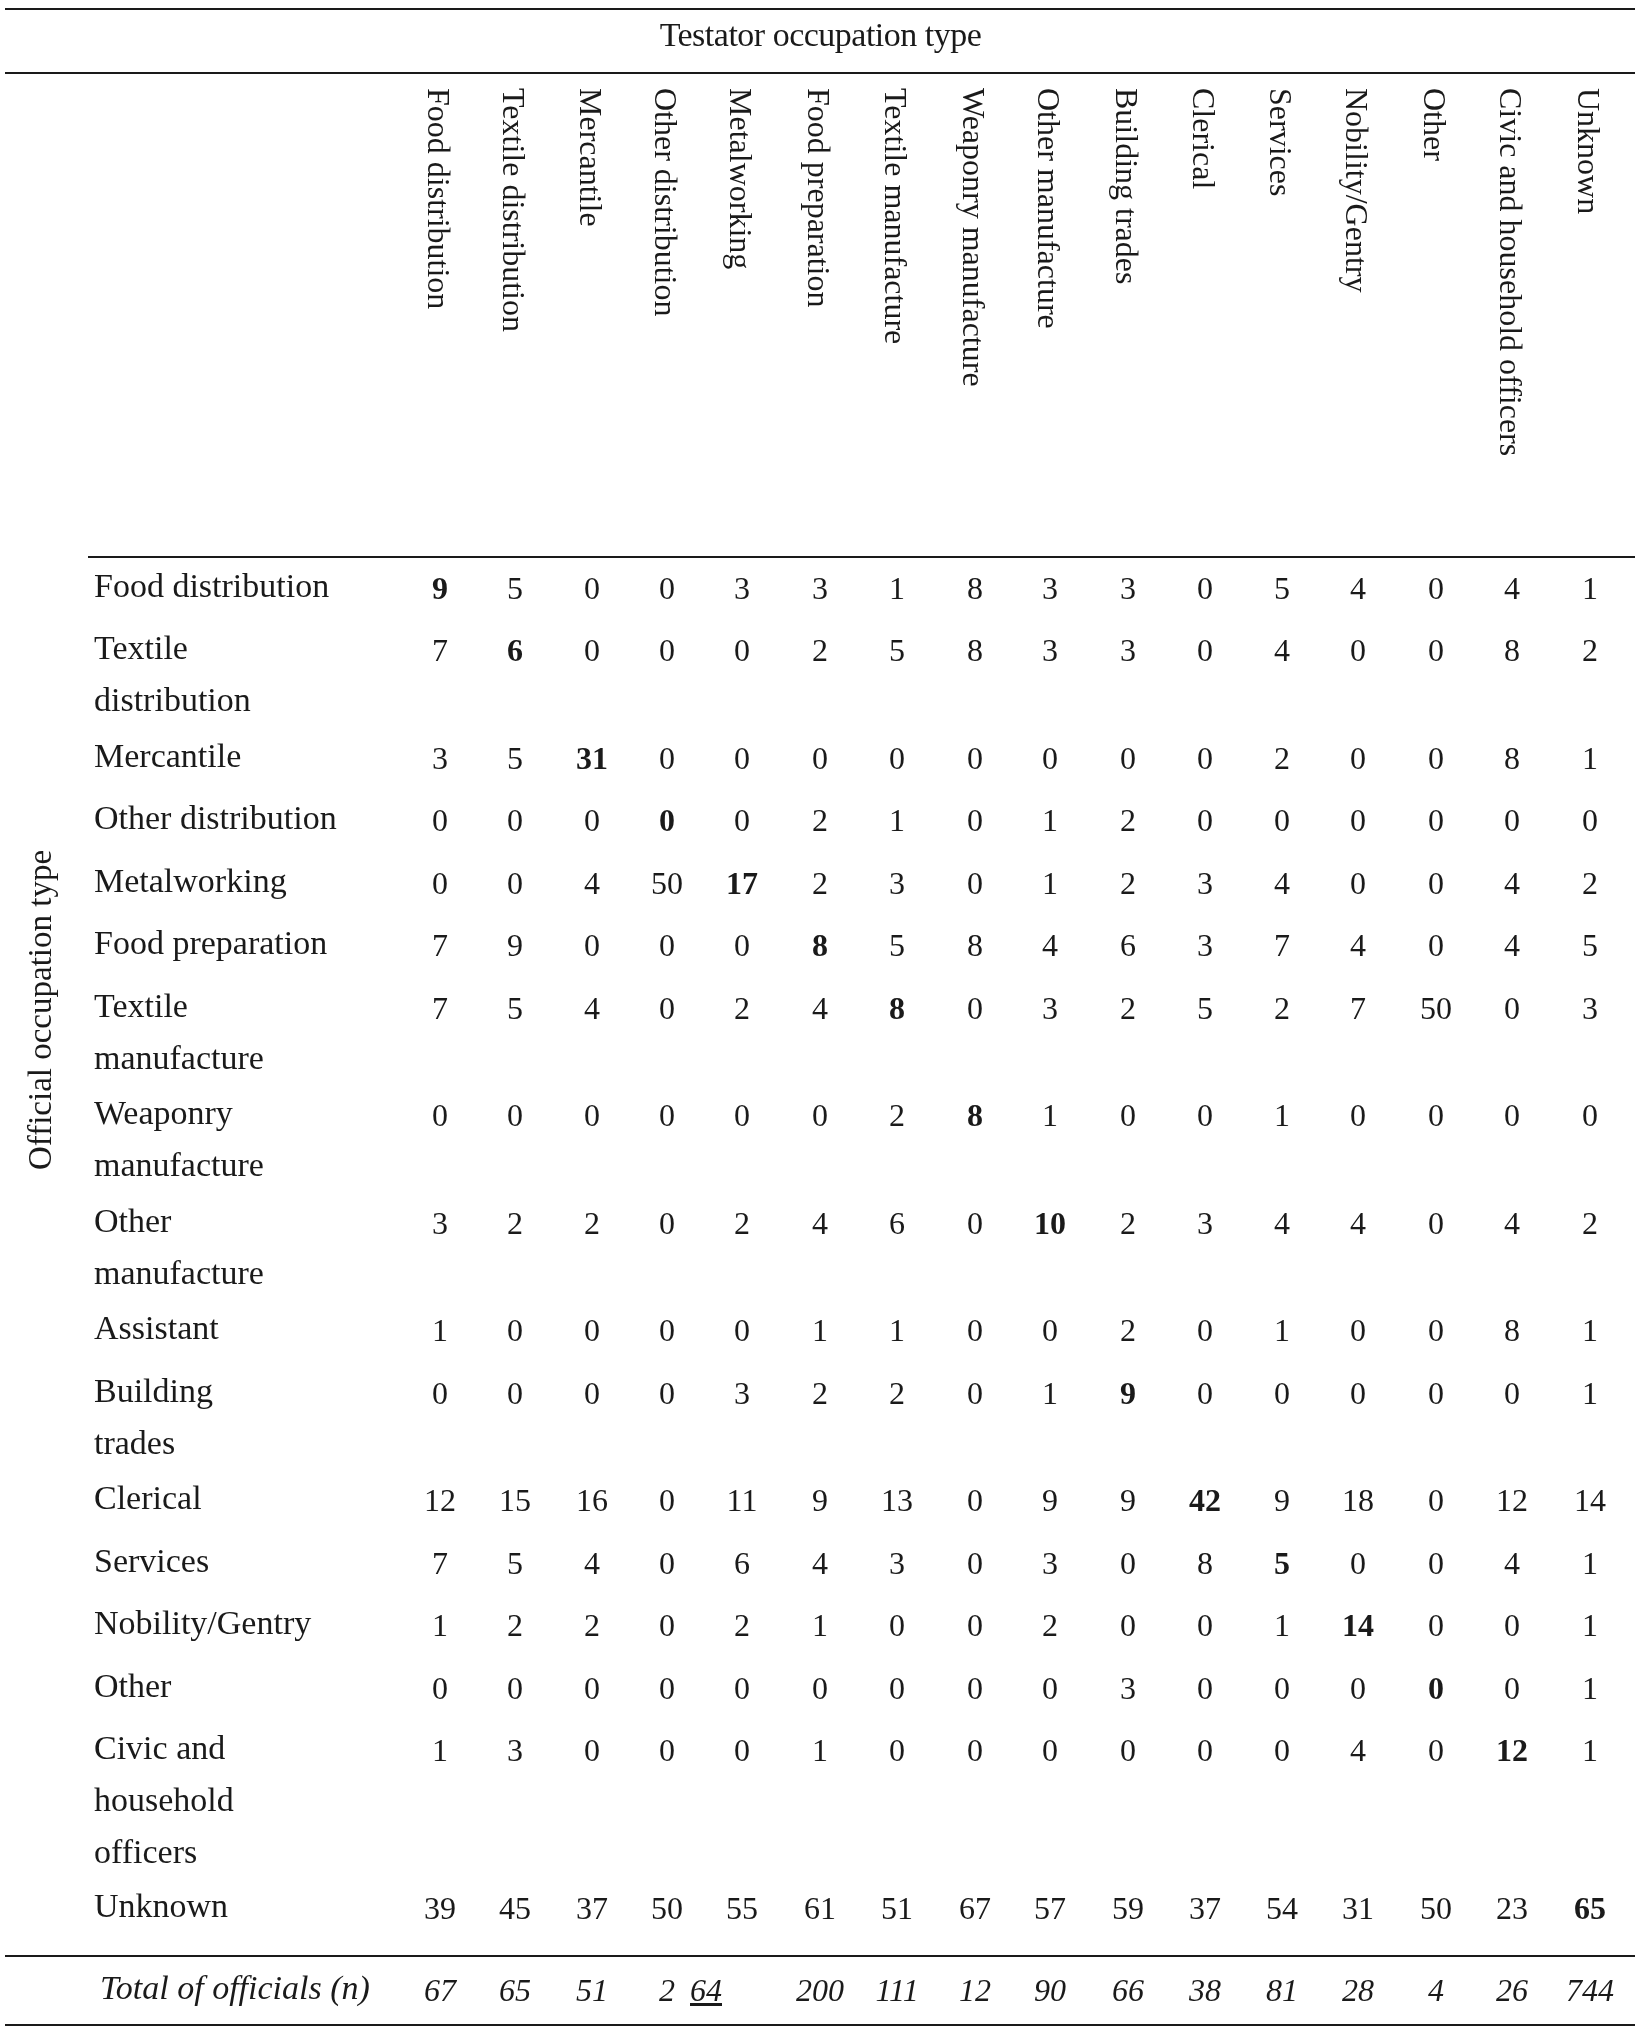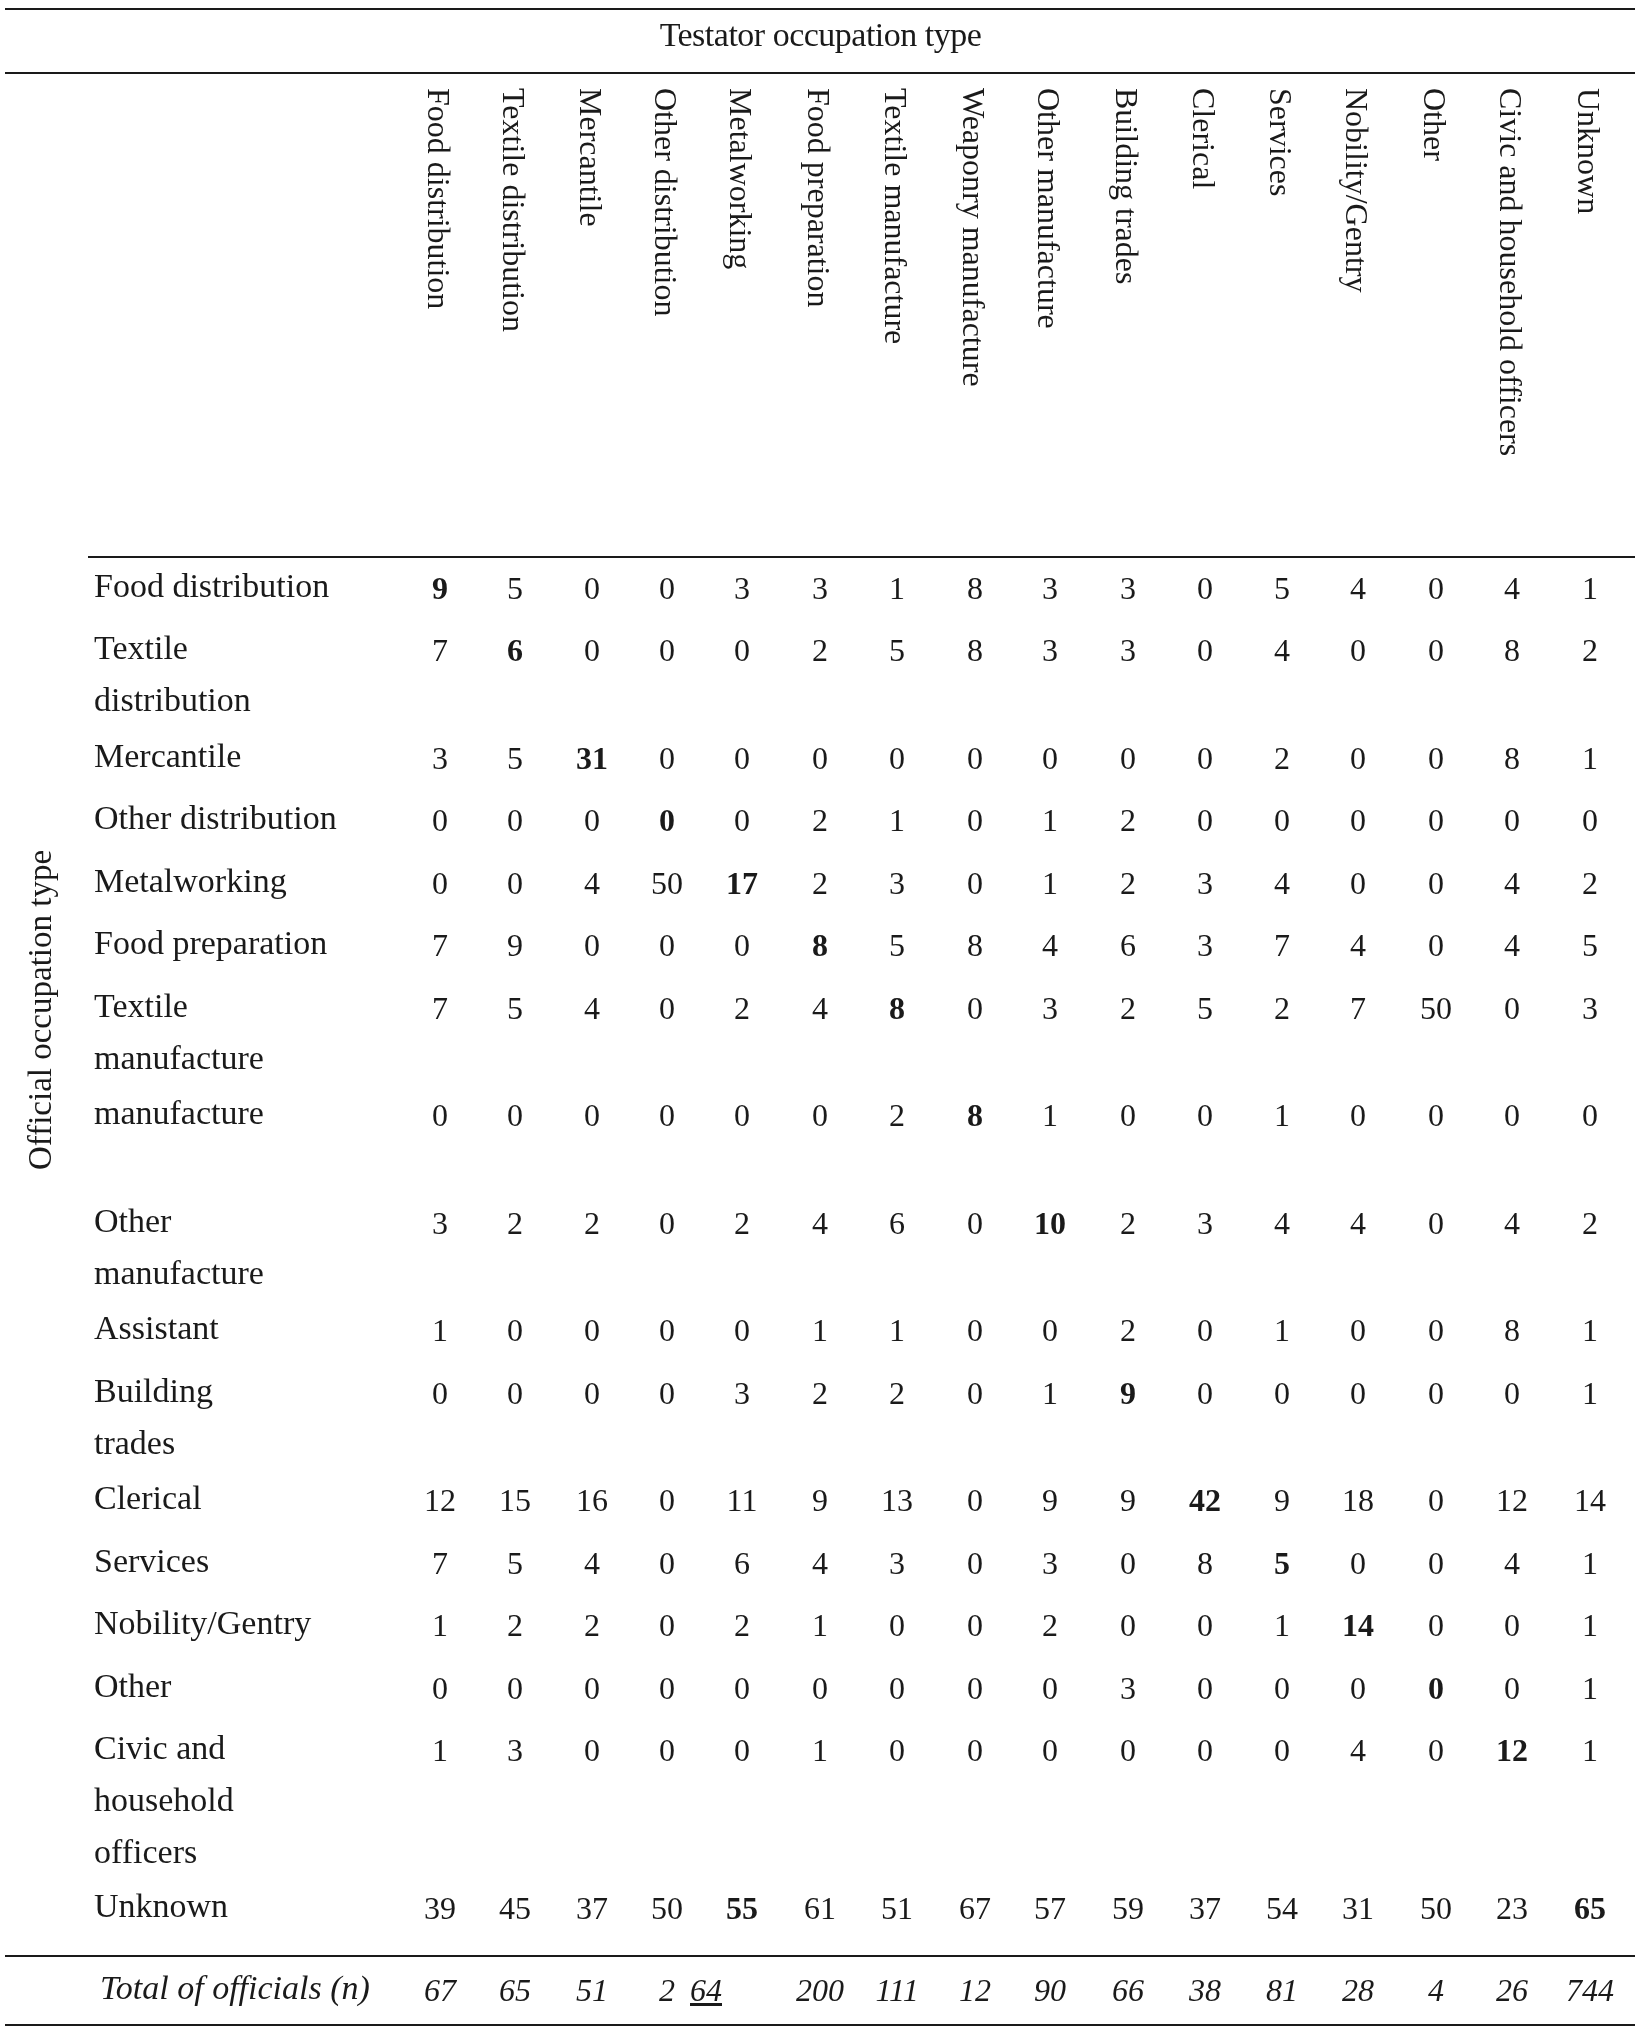--- a/index.html
+++ b/index.html
@@ -250,20 +250,21 @@
         <div class="cell" style="left: 1093px; top: 982px;">2</div>
         <div class="cell" style="left: 1170px; top: 982px;">5</div>
         <div class="cell" style="left: 1247px; top: 982px;">2</div>
         <div class="cell" style="left: 1323px; top: 982px;">7</div>
         <div class="cell" style="left: 1401px; top: 982px;">50</div>
         <div class="cell" style="left: 1477px; top: 982px;">0</div>
         <div class="cell" style="left: 1555px; top: 982px;">3</div>
       </div>
       <div>
         <div class="row-label" style="top: 1087px;">
+          <div>Weaponry</div>
           <div>manufacture</div>
         </div>
         <div class="cell" style="left: 405px; top: 1089px;">0</div>
         <div class="cell" style="left: 480px; top: 1089px;">0</div>
         <div class="cell" style="left: 557px; top: 1089px;">0</div>
         <div class="cell" style="left: 632px; top: 1089px;">0</div>
         <div class="cell" style="left: 707px; top: 1089px;">0</div>
         <div class="cell" style="left: 785px; top: 1089px;">0</div>
         <div class="cell" style="left: 862px; top: 1089px;">2</div>
         <div class="cell bold" style="left: 940px; top: 1089px;">8</div>
@@ -449,21 +450,21 @@
         <div class="cell" style="left: 1555px; top: 1724px;">1</div>
       </div>
       <div>
         <div class="row-label" style="top: 1880px;">
           <div>Unknown</div>
         </div>
         <div class="cell" style="left: 405px; top: 1882px;">39</div>
         <div class="cell" style="left: 480px; top: 1882px;">45</div>
         <div class="cell" style="left: 557px; top: 1882px;">37</div>
         <div class="cell" style="left: 632px; top: 1882px;">50</div>
-        <div class="cell" style="left: 707px; top: 1882px; font-weight: bold;">55</div>
+        <div class="cell" style="left: 707px; top: 1882px;">55</div>
         <div class="cell" style="left: 785px; top: 1882px;">61</div>
         <div class="cell" style="left: 862px; top: 1882px;">51</div>
         <div class="cell" style="left: 940px; top: 1882px;">67</div>
         <div class="cell" style="left: 1015px; top: 1882px;">57</div>
         <div class="cell" style="left: 1093px; top: 1882px;">59</div>
         <div class="cell" style="left: 1170px; top: 1882px;">37</div>
         <div class="cell" style="left: 1247px; top: 1882px;">54</div>
         <div class="cell" style="left: 1323px; top: 1882px;">31</div>
         <div class="cell" style="left: 1401px; top: 1882px;">50</div>
         <div class="cell" style="left: 1477px; top: 1882px;">23</div>

